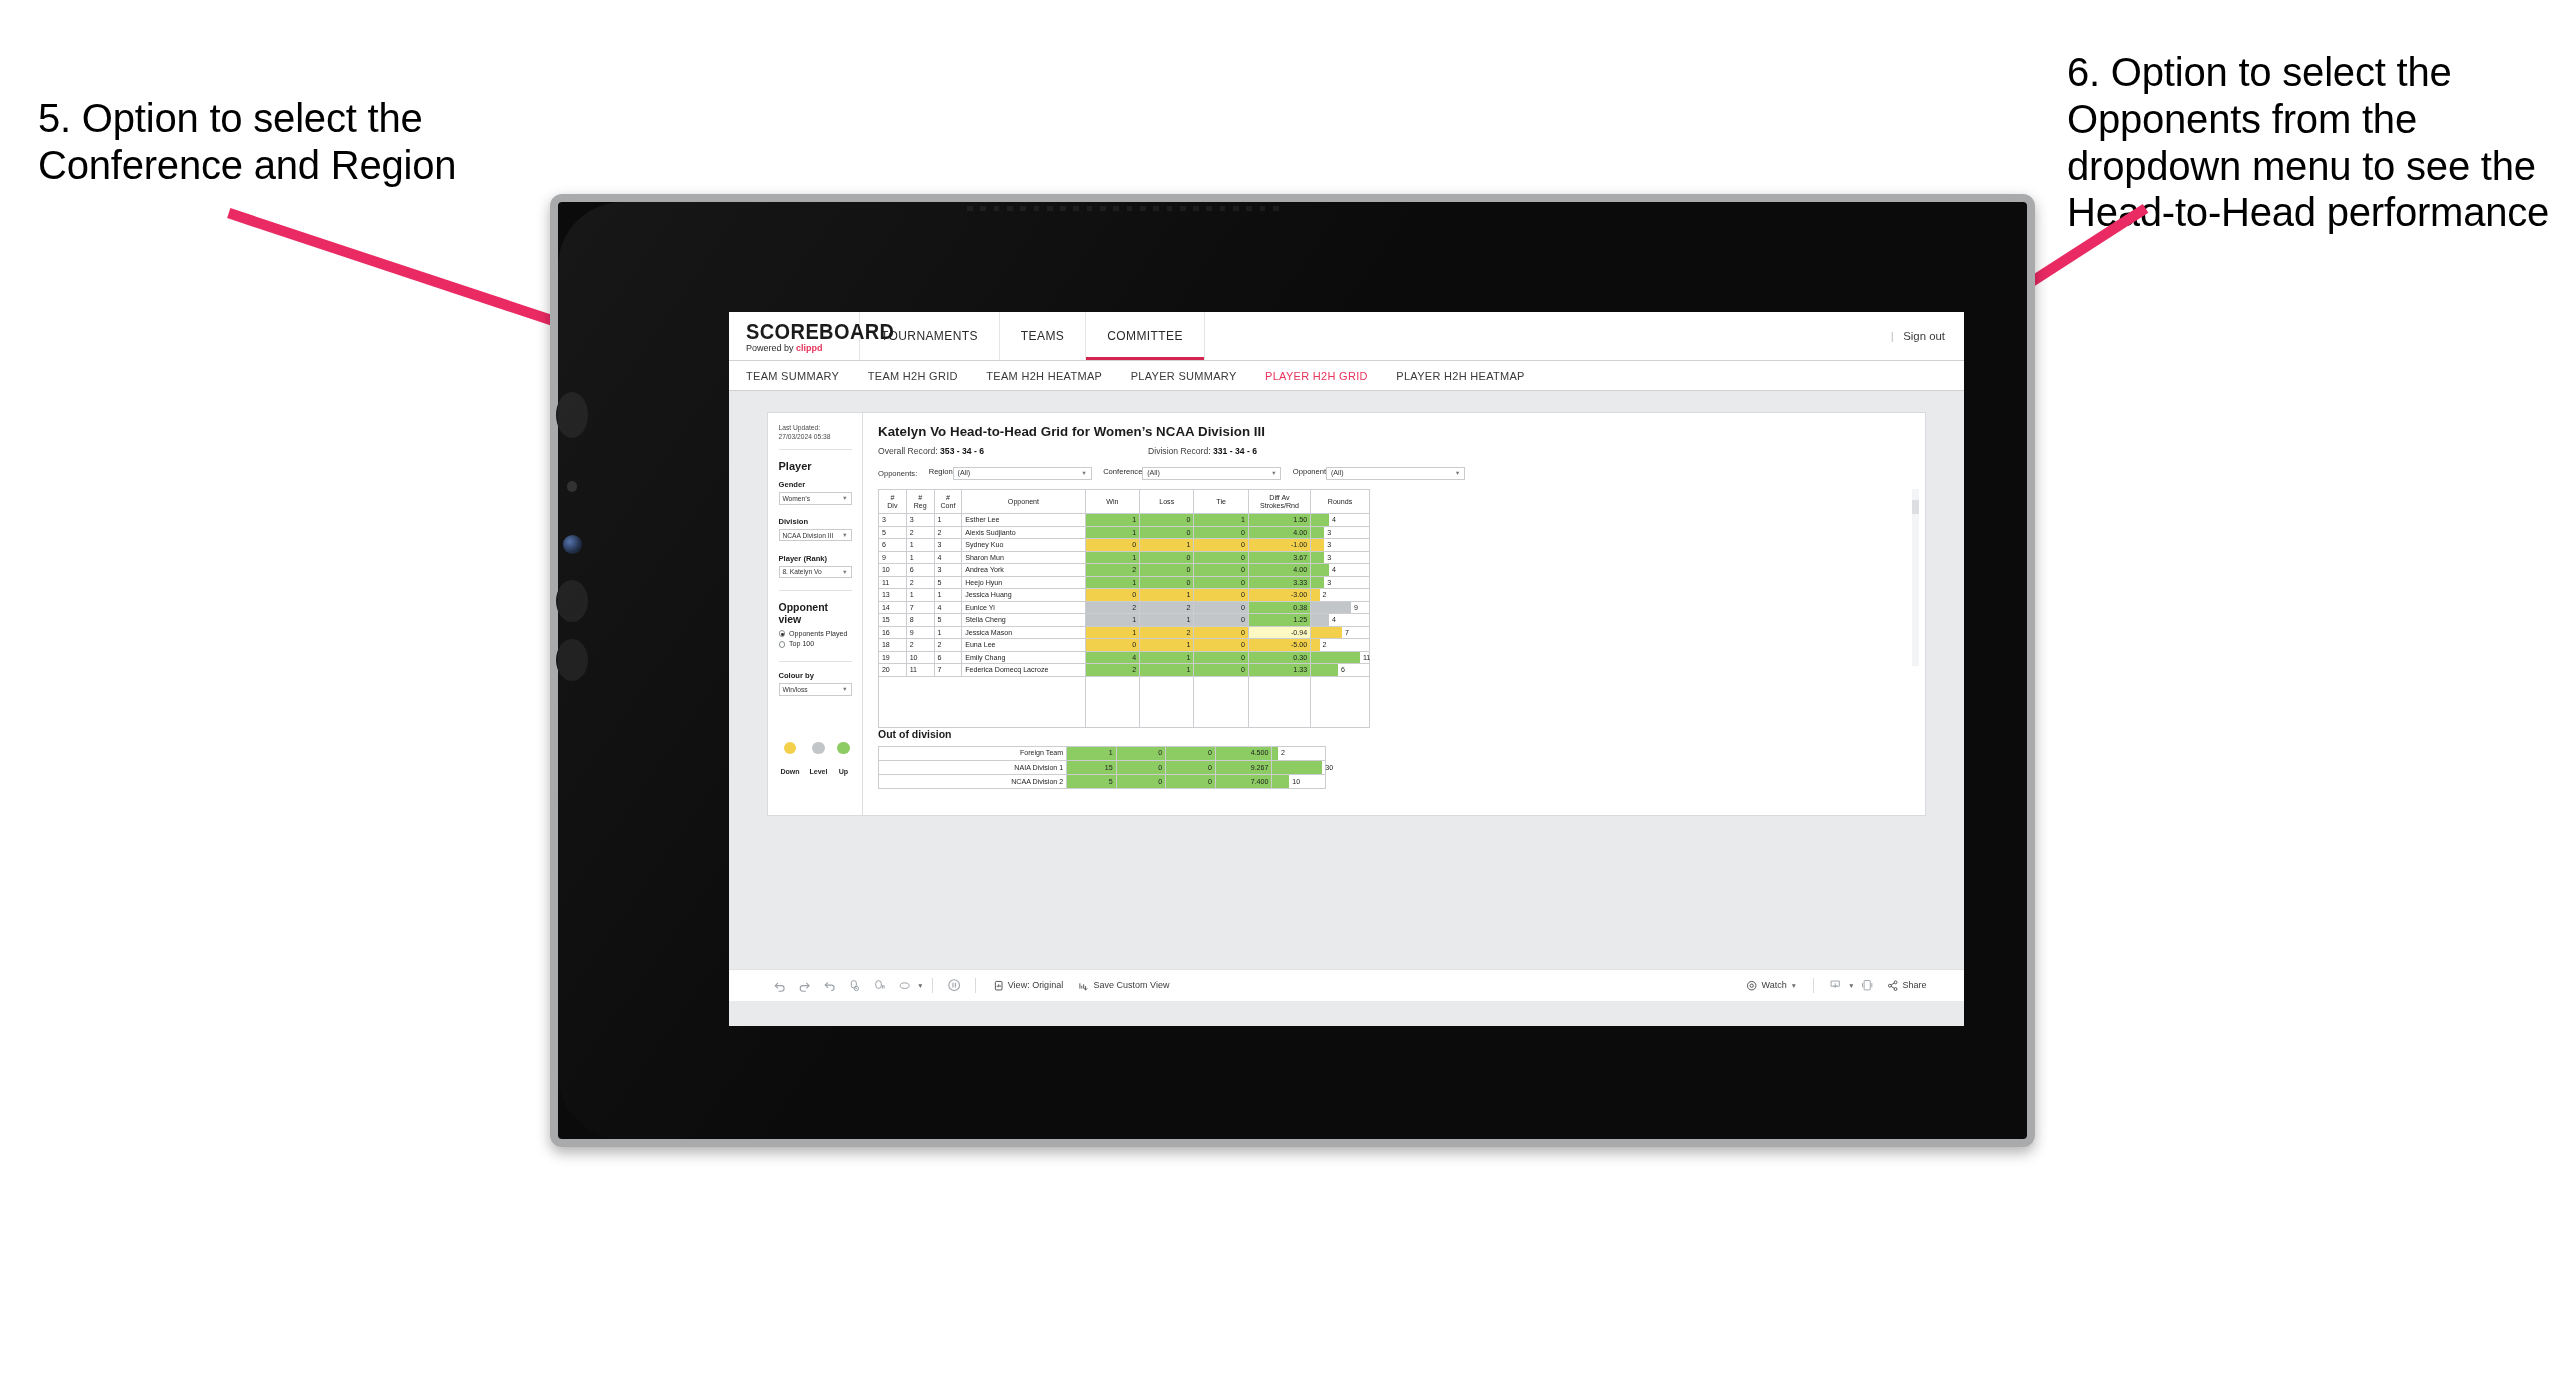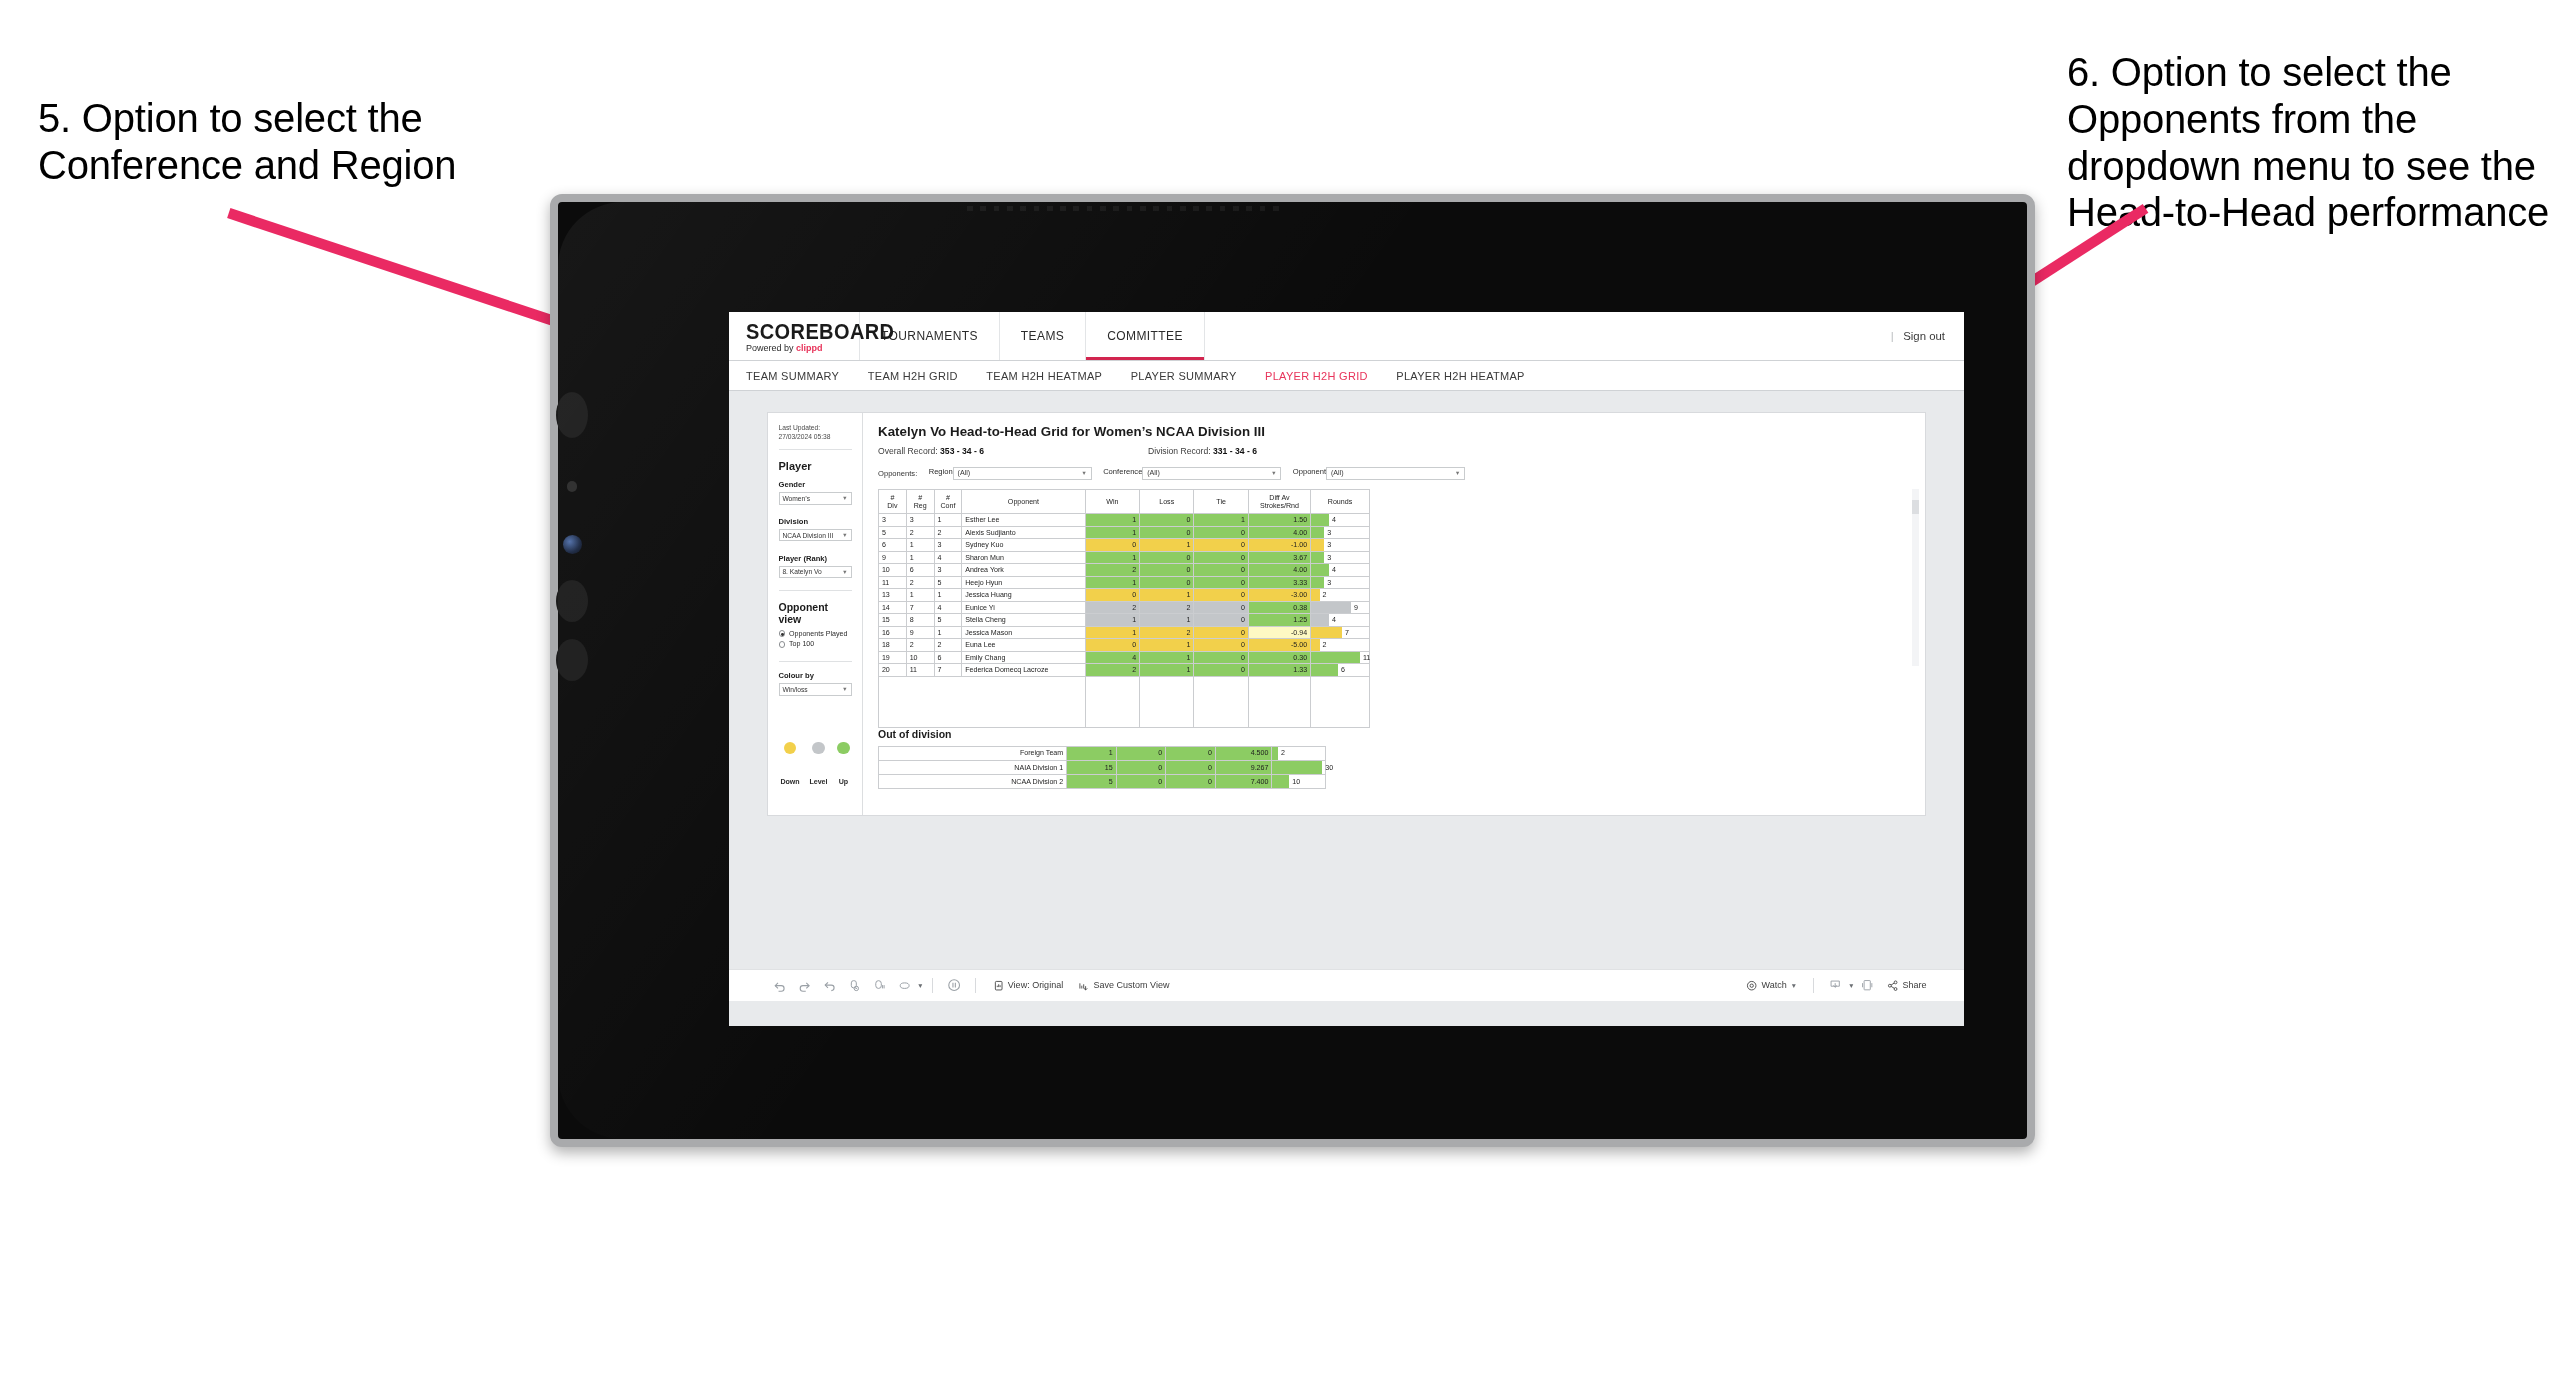--- a/index.html
+++ b/index.html
@@ -86,21 +86,21 @@
     display:flex; align-items:center; padding:0 2.9px; position:relative; cursor:pointer;
     margin-bottom:12.4px;
   }
   .sp-select .caret { position:absolute; right:2.9px; font-size:5.7px; color:#777; }
   .sp-sub { font-size:10.5px; font-weight:700; color:#1b1b1b; margin-bottom:4.8px; }
   .radio-row { display:flex; align-items:center; gap:3.8px; margin-bottom:2.9px; font-size:7.1px; color:#2b2b2b;}
   .radio { width:6.7px; height:6.7px; border:1px solid #8b8e91; border-radius:50%; position:relative; flex:0 0 6.7px;}
   .radio.on::after { content:""; position:absolute; left:1.4px; top:1.4px; width:2.9px; height:2.9px;
                      border-radius:50%; background:#333; }
   .legend { display:flex; justify-content:space-between; margin-top:46px; padding:0 1.9px; }
-  .legend-col { display:flex; flex-direction:column; align-items:center; gap:24px;justify-content:center; }
+  .legend-col { display:flex; flex-direction:column; align-items:center; gap:14px;justify-content:center; }
   .dot { width:12.4px; height:12.4px; border-radius:50%; }
   .legend-label { font-size:7.1px; font-weight:700; color:#2b2b2b; }
 
   
   .viz { flex:1; padding:11.4px 15px 0 15px; overflow:hidden; }
   .viz-title { font-size:13.3px; font-weight:700; color:#1b1b1b; letter-spacing:0.05px;}
   .records { display:flex; margin-top:6.7px; font-size:8.6px; color:#3c3c3c; }
   .records .r2 { margin-left:164px; }
   .records b { color:#111; font-weight:700; }
 

